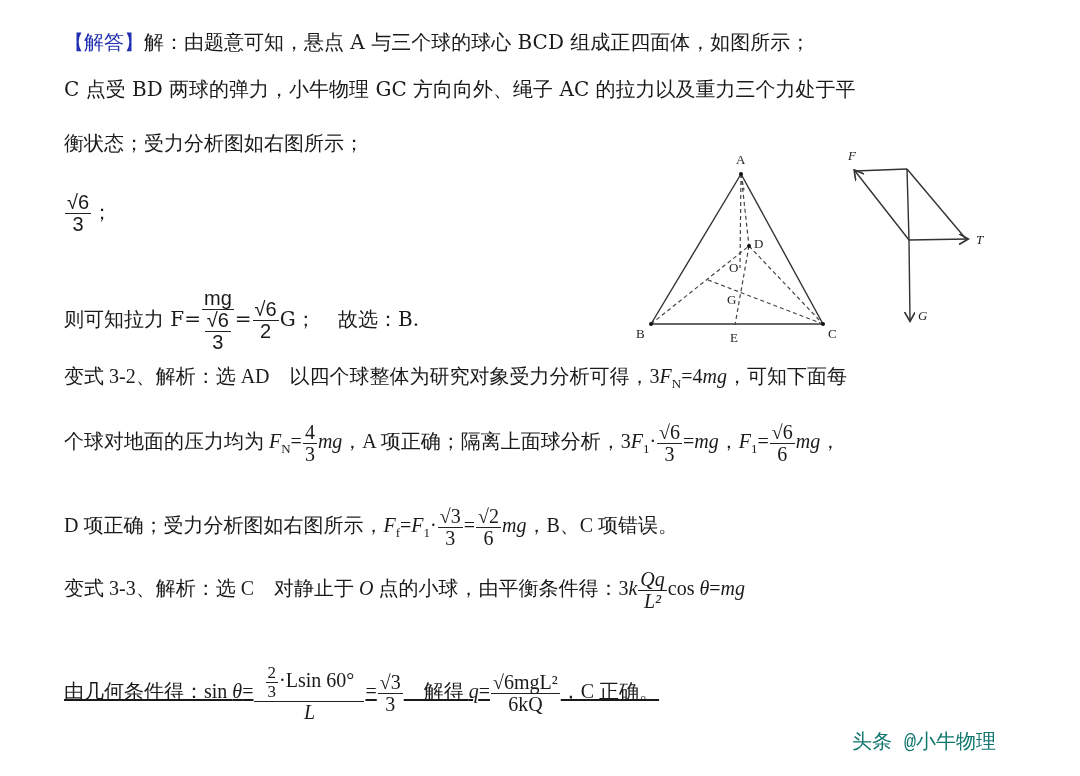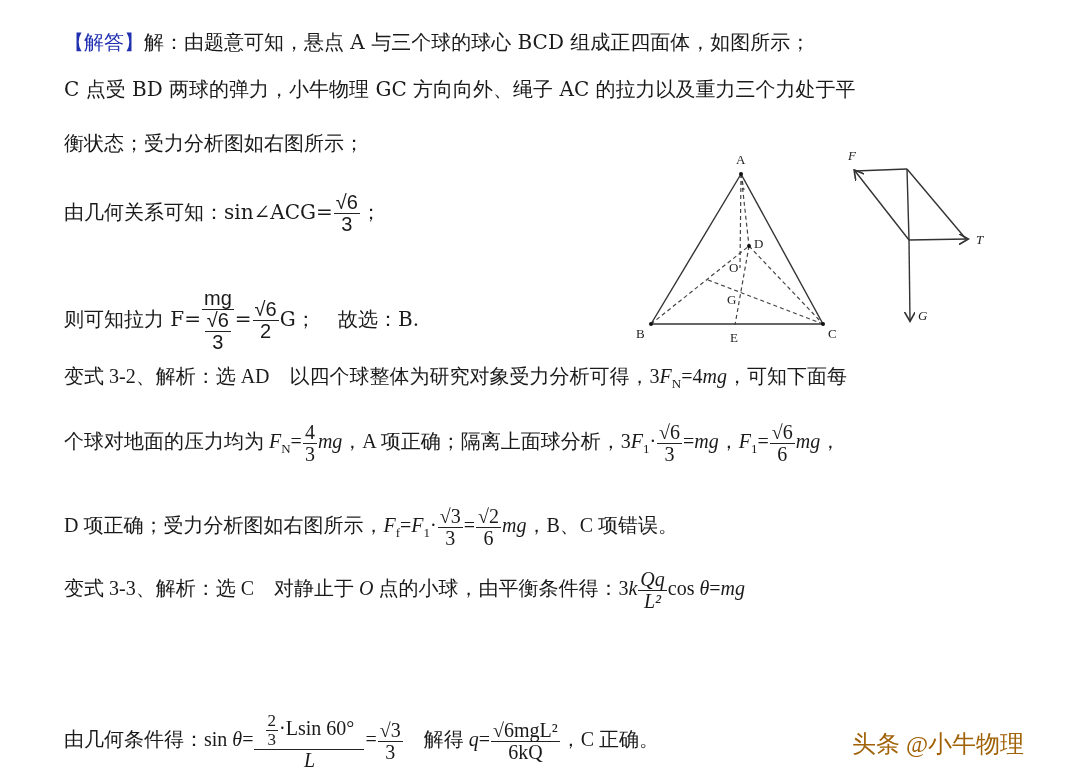--- a/index.html
+++ b/index.html
@@ -8,34 +8,34 @@
   .line{position:absolute;left:64px;font-size:20px;line-height:24px;white-space:nowrap;}
   .hdr{color:#2030b0;}
   .m{font-family:"Liberation Serif",serif;}
   .i{font-style:italic;font-family:"Liberation Serif",serif;}
   .frac{display:inline-block;vertical-align:middle;text-align:center;margin:0 1px;}
   .frac>span{display:block;line-height:1.05;}
   .frac .num{border-bottom:1.5px solid #222;padding:0 2px;}
   .ss{font-family:"Liberation Sans",sans-serif;}
   sub,sup{font-size:13px;}
   .fig{position:absolute;}
-  .watermark{position:absolute;left:852px;top:728px;font-family:Liberation Serif, serif;font-size:24px;color:#a16207;
+  .watermark{position:absolute;left:852px;top:728px;font-family:Liberation Mono, monospace;font-size:20px;color:#0f766e;
              text-shadow:1px 1px 0 #fff, -1px -1px 0 #fff;}
 </style>
 </head>
 <body>
 
 <div class="line" style="top:22px;margin-top:8px;">
   <span class="hdr">【解答】</span><span>解：由题意可知，悬点 A 与三个球的球心 BCD 组成正四面体，如图所示；</span>
 </div>
 <div class="line" style="top:77px;">C 点受 BD 两球的弹力，小牛物理 GC 方向向外、绳子 AC 的拉力以及重力三个力处于平</div>
 <div class="line" style="top:131px;">衡状态；受力分析图如右图所示；</div>
 
 <div class="line" style="top:192px;">
-  <span>由几何关系可知：sin∠ACG=</span><span class="frac ss"><span class="num">√6</span><span>3</span></span><span>；</span>
+  <span class="frac ss"><span class="num">√6</span><span>3</span></span><span>；</span>
 </div>
 
 <div class="line" style="top:288px;">
   <span>则可知拉力 F=</span><span class="frac ss"><span class="num">mg</span><span><span class="frac"><span class="num">√6</span><span>3</span></span></span></span><span>=</span><span class="frac ss"><span class="num">√6</span><span>2</span></span><span>G；</span>
   <span style="margin-left:16px">故选：B.</span>
 </div>
 
 <svg class="fig" style="left:630px;top:150px" width="220" height="200" viewBox="0 0 220 200">
   <g stroke="#333" stroke-width="1.4" fill="none">
     <line x1="111" y1="24" x2="21" y2="174"></line>
@@ -98,17 +98,17 @@
 </div>
 
 <div class="line m" style="top:506px;">
   <span>D 项正确；受力分析图如右图所示，</span><span class="i">F</span><sub>f</sub><span>=</span><span class="i">F</span><sub>1</sub><span>·</span><span class="frac"><span class="num">√3</span><span>3</span></span><span>=</span><span class="frac"><span class="num">√2</span><span>6</span></span><span class="i">mg</span><span>，B、C 项错误。</span>
 </div>
 
 <div class="line m" style="top:569px;">
   <span>变式 3-3、解析：选 C　对静止于 </span><span class="i">O</span><span> 点的小球，由平衡条件得：3</span><span class="i">k</span><span class="frac i"><span class="num">Qq</span><span>L²</span></span><span>cos </span><span class="i">θ</span><span>=</span><span class="i">mg</span>
 </div>
 
-<div class="line m" style="top:712px;">
+<div class="line m" style="top:664px;text-decoration:underline;">
   <span>由几何条件得：sin </span><span class="i">θ</span><span>=</span><span class="frac" style="min-width:110px"><span class="num"><span class="frac" style="font-size:17px"><span class="num">2</span><span>3</span></span><span>·Lsin 60°</span></span><span class="i">L</span></span><span>=</span><span class="frac"><span class="num">√3</span><span>3</span></span><span>　解得 </span><span class="i">q</span><span>=</span><span class="frac"><span class="num">√6mgL²</span><span>6kQ</span></span><span>，C 正确。</span>
 </div>
 
 <div class="watermark">头条 @小牛物理</div>
 
 </body></html>

